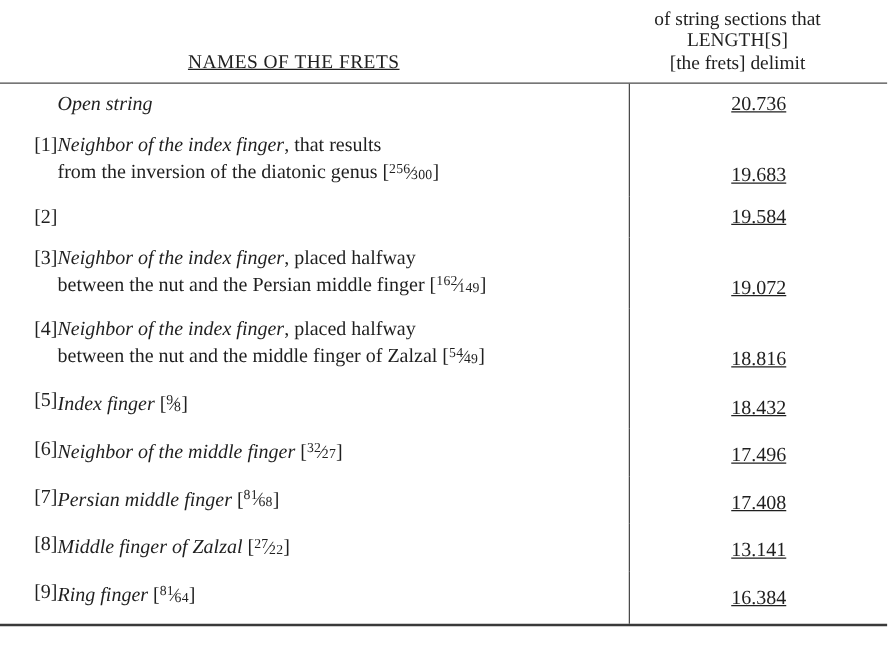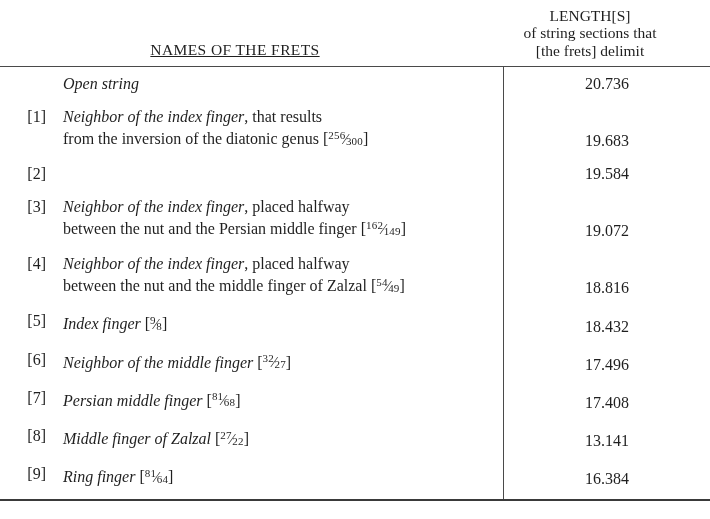--- a/index.html
+++ b/index.html
@@ -53,33 +53,34 @@
   .row:last-child .name-cell,
   .row:last-child .value-cell { padding-bottom: 11px; }
   .num {
     width: 46px;
     flex-shrink: 0;
     text-align: right;
     font-size: 16px;
     line-height: 19px;
   }
   .name-text {
-    margin-left: 17px;
+    margin-left: 0;
     font-size: 16px;
     line-height: 19px;
   }
   .name-text .line { white-space: nowrap; }
   .name-text i { font-style: italic; }
   .value-cell {
     flex: 1;
     border-left: 1px solid var(--rule);
     display: flex;
     align-items: flex-end;
     justify-content: center;
     padding: 7px 0;
+    text-decoration: underline;
   }
   .value { font-size: 16px; line-height: 19px; }
   
   .frac { white-space: nowrap; }
   .frac .fn {
     font-size: 11px;
     vertical-align: 0.42em;
     letter-spacing: 0.2px;
   }
   .frac .fs {
@@ -93,22 +94,22 @@
   }
 </style>
 </head>
 <body>
 
 <div class="page">
 
   <div class="header">
     <div class="h-left">NAMES OF THE FRETS</div>
     <div class="h-right">
+      <div>of string sections that</div>
       <div>LENGTH[S]</div>
-      <div>of string sections that</div>
       <div>[the frets] delimit</div>
     </div>
   </div>
 
   <div class="tbody" id="table-body">
       <div class="row">
         <div class="name-cell">
           <div class="num"></div>
           <div class="name-text">
             <div class="line"><i>Open string</i></div>

